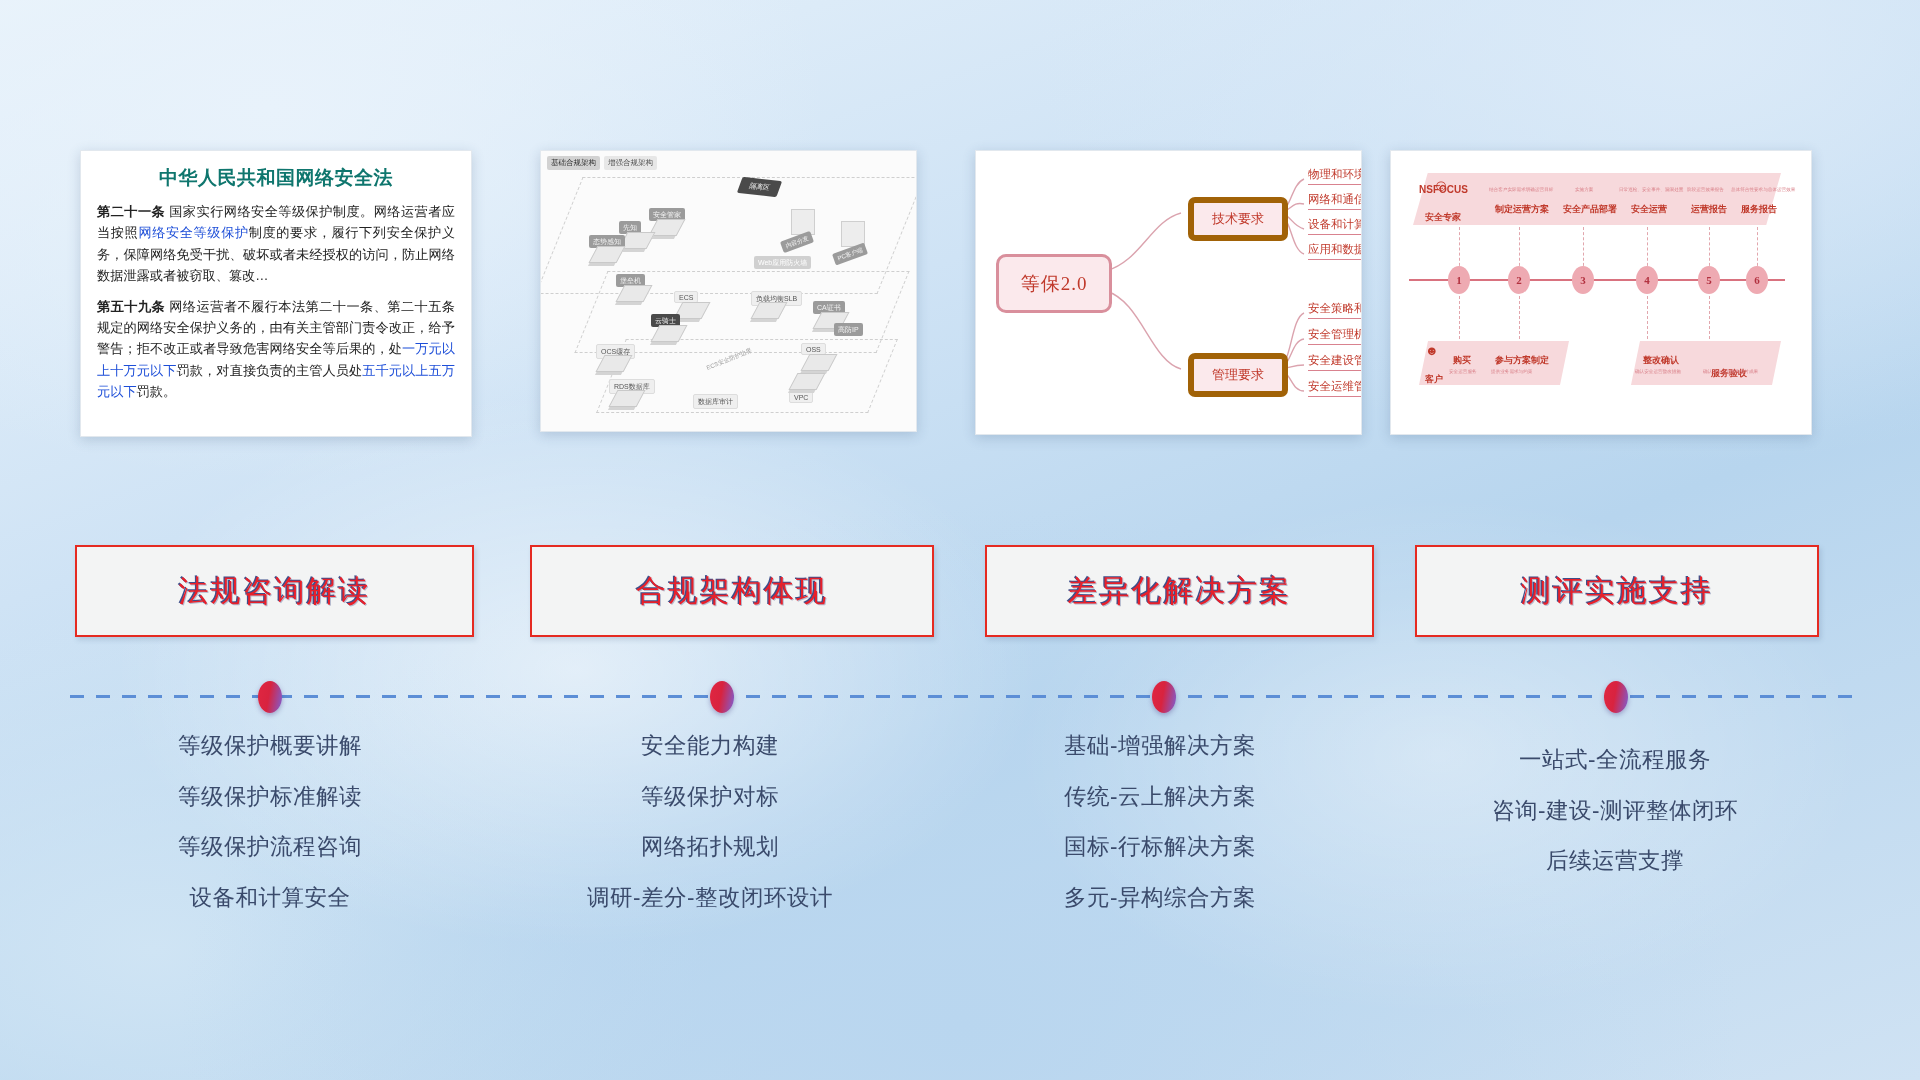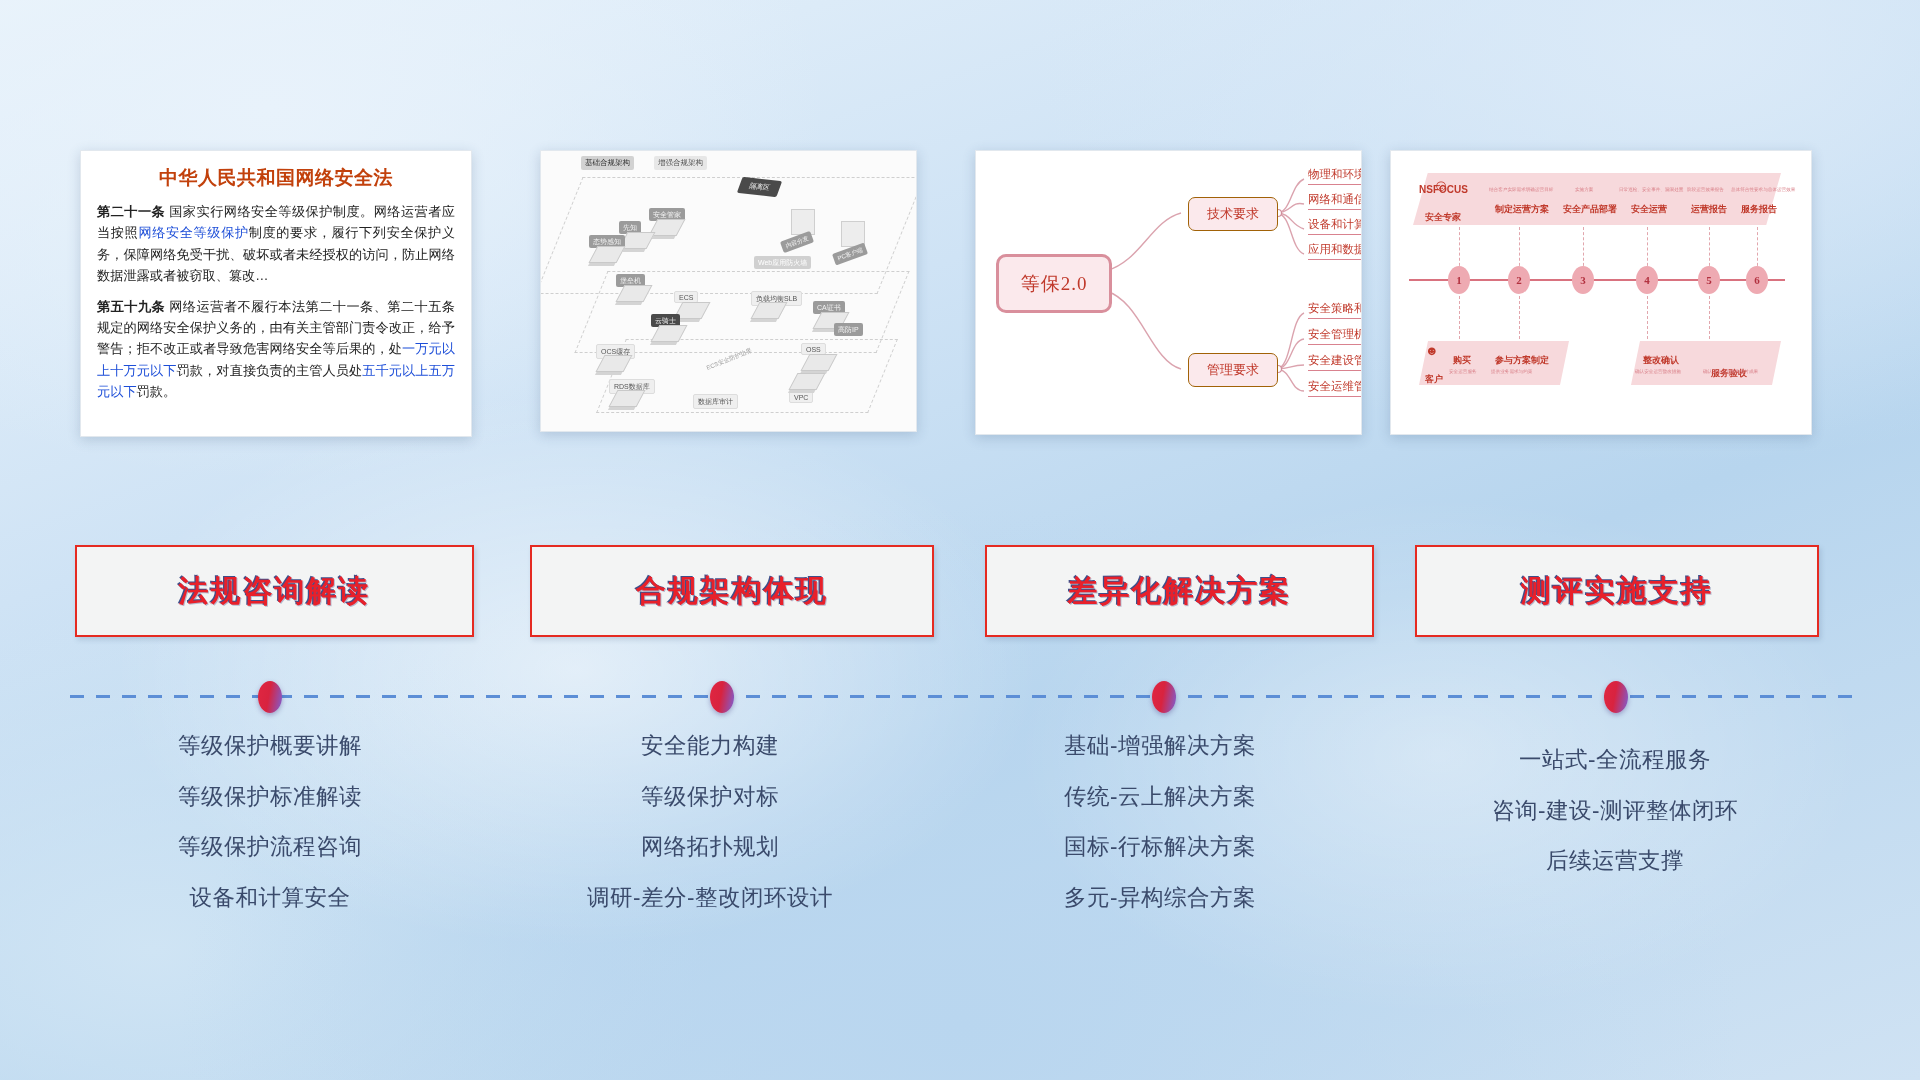--- a/index.html
+++ b/index.html
@@ -36,30 +36,30 @@
     overflow:hidden;
   }
   .card.c1{left:80px;width:390px;height:285px;}
   .card.c2{left:540px;width:375px;height:280px;}
   .card.c3{left:975px;width:385px;height:283px;}
   .card.c4{left:1390px;width:420px;height:283px;}
 
   
   .law{padding:14px 16px 10px 16px;box-sizing:border-box;height:100%;}
   .law-title{
-    text-align:center;font-weight:bold;font-size:19px;color:#c2410c;
+    text-align:center;font-weight:bold;font-size:19px;color:#0f766e;
     letter-spacing:.5px;margin-bottom:10px;
   }
   .law p{margin:0 0 9px 0;font-size:13.2px;line-height:1.62;color:#222;text-align:justify;}
   .law .art{font-weight:bold;}
   .hl{color:#1d4ed8;}
 
   
   .arch{position:relative;width:100%;height:100%;background:#fbfbfb;}
-  .arch-tabs{position:absolute;left:6px;top:5px;display:flex;gap:20px;margin-left:34px;}
+  .arch-tabs{position:absolute;left:6px;top:5px;display:flex;gap:4px;}
   .arch-tab{font-size:7.5px;color:#555;background:#e7e7e7;padding:2px 4px;border-radius:2px;}
   .arch-tab.sel{background:#d2d2d2;color:#333;}
   .ilabel{
     position:absolute;font-size:7px;color:#f4f4f4;background:#9b9b9b;
     padding:1.5px 4px;border-radius:2px;white-space:nowrap;
   }
   .ilabel.lt{background:#efefef;color:#555;border:1px solid #ddd;}
   .ilabel.dk{background:#4a4a4a;color:#eee;}
   .icube{
     position:absolute;width:26px;height:15px;background:#e9e9e9;
@@ -75,21 +75,21 @@
   .mind{position:relative;width:100%;height:100%;background:#fff;}
   .mroot{
     position:absolute;left:20px;top:103px;width:110px;height:53px;
     background:#fbe9ec;border:3px solid #d98f9c;border-radius:10px;
     display:flex;align-items:center;justify-content:center;
     color:#c0392b;font-size:19px;font-weight:500;letter-spacing:1px;
     font-family:"Liberation Serif","DejaVu Serif",serif;
   }
   .mbranch{
     position:absolute;width:88px;height:32px;
-    background:#fbe9ec;border:1px solid #a16207;border-radius:7px;
+    background:#fbe9ec;border:6px solid #a16207;border-radius:7px;
     display:flex;align-items:center;justify-content:center;
     color:#c0392b;font-size:13px;
     font-family:"Liberation Serif","DejaVu Serif",serif;
   }
   .mleaf{
     position:absolute;color:#c0392b;font-size:11.5px;white-space:nowrap;
     padding-bottom:2px;border-bottom:1.6px solid #d9828f;
     font-family:"Liberation Serif","DejaVu Serif",serif;
   }
   .mind svg{position:absolute;left:0;top:0;}
@@ -125,21 +125,21 @@
 
   
   .titles{position:absolute;left:0;top:545px;width:1920px;height:90px;}
   .tbox{
     position:absolute;top:0;height:88px;
     background:#f3f4f4;border:2px solid #e52a21;
     box-shadow:2px 3px 5px rgba(60,90,130,.18);
     display:flex;align-items:center;justify-content:center;
   }
   .tbox span{
-    font-size:30px;color:#e8202a;letter-spacing:2px;font-weight:700;
+    font-size:30px;color:#e8202a;letter-spacing:2px;font-weight:400;
     text-shadow:-1.2px -1.2px 0 #3e4f8a, 1px 1px 0 rgba(62,79,138,.35);
   }
   .tbox.t1{left:75px;width:395px;}
   .tbox.t2{left:530px;width:400px;}
   .tbox.t3{left:985px;width:385px;}
   .tbox.t4{left:1415px;width:400px;}
 
   
   .rail{
     position:absolute;left:70px;top:695px;width:1790px;height:3px;

